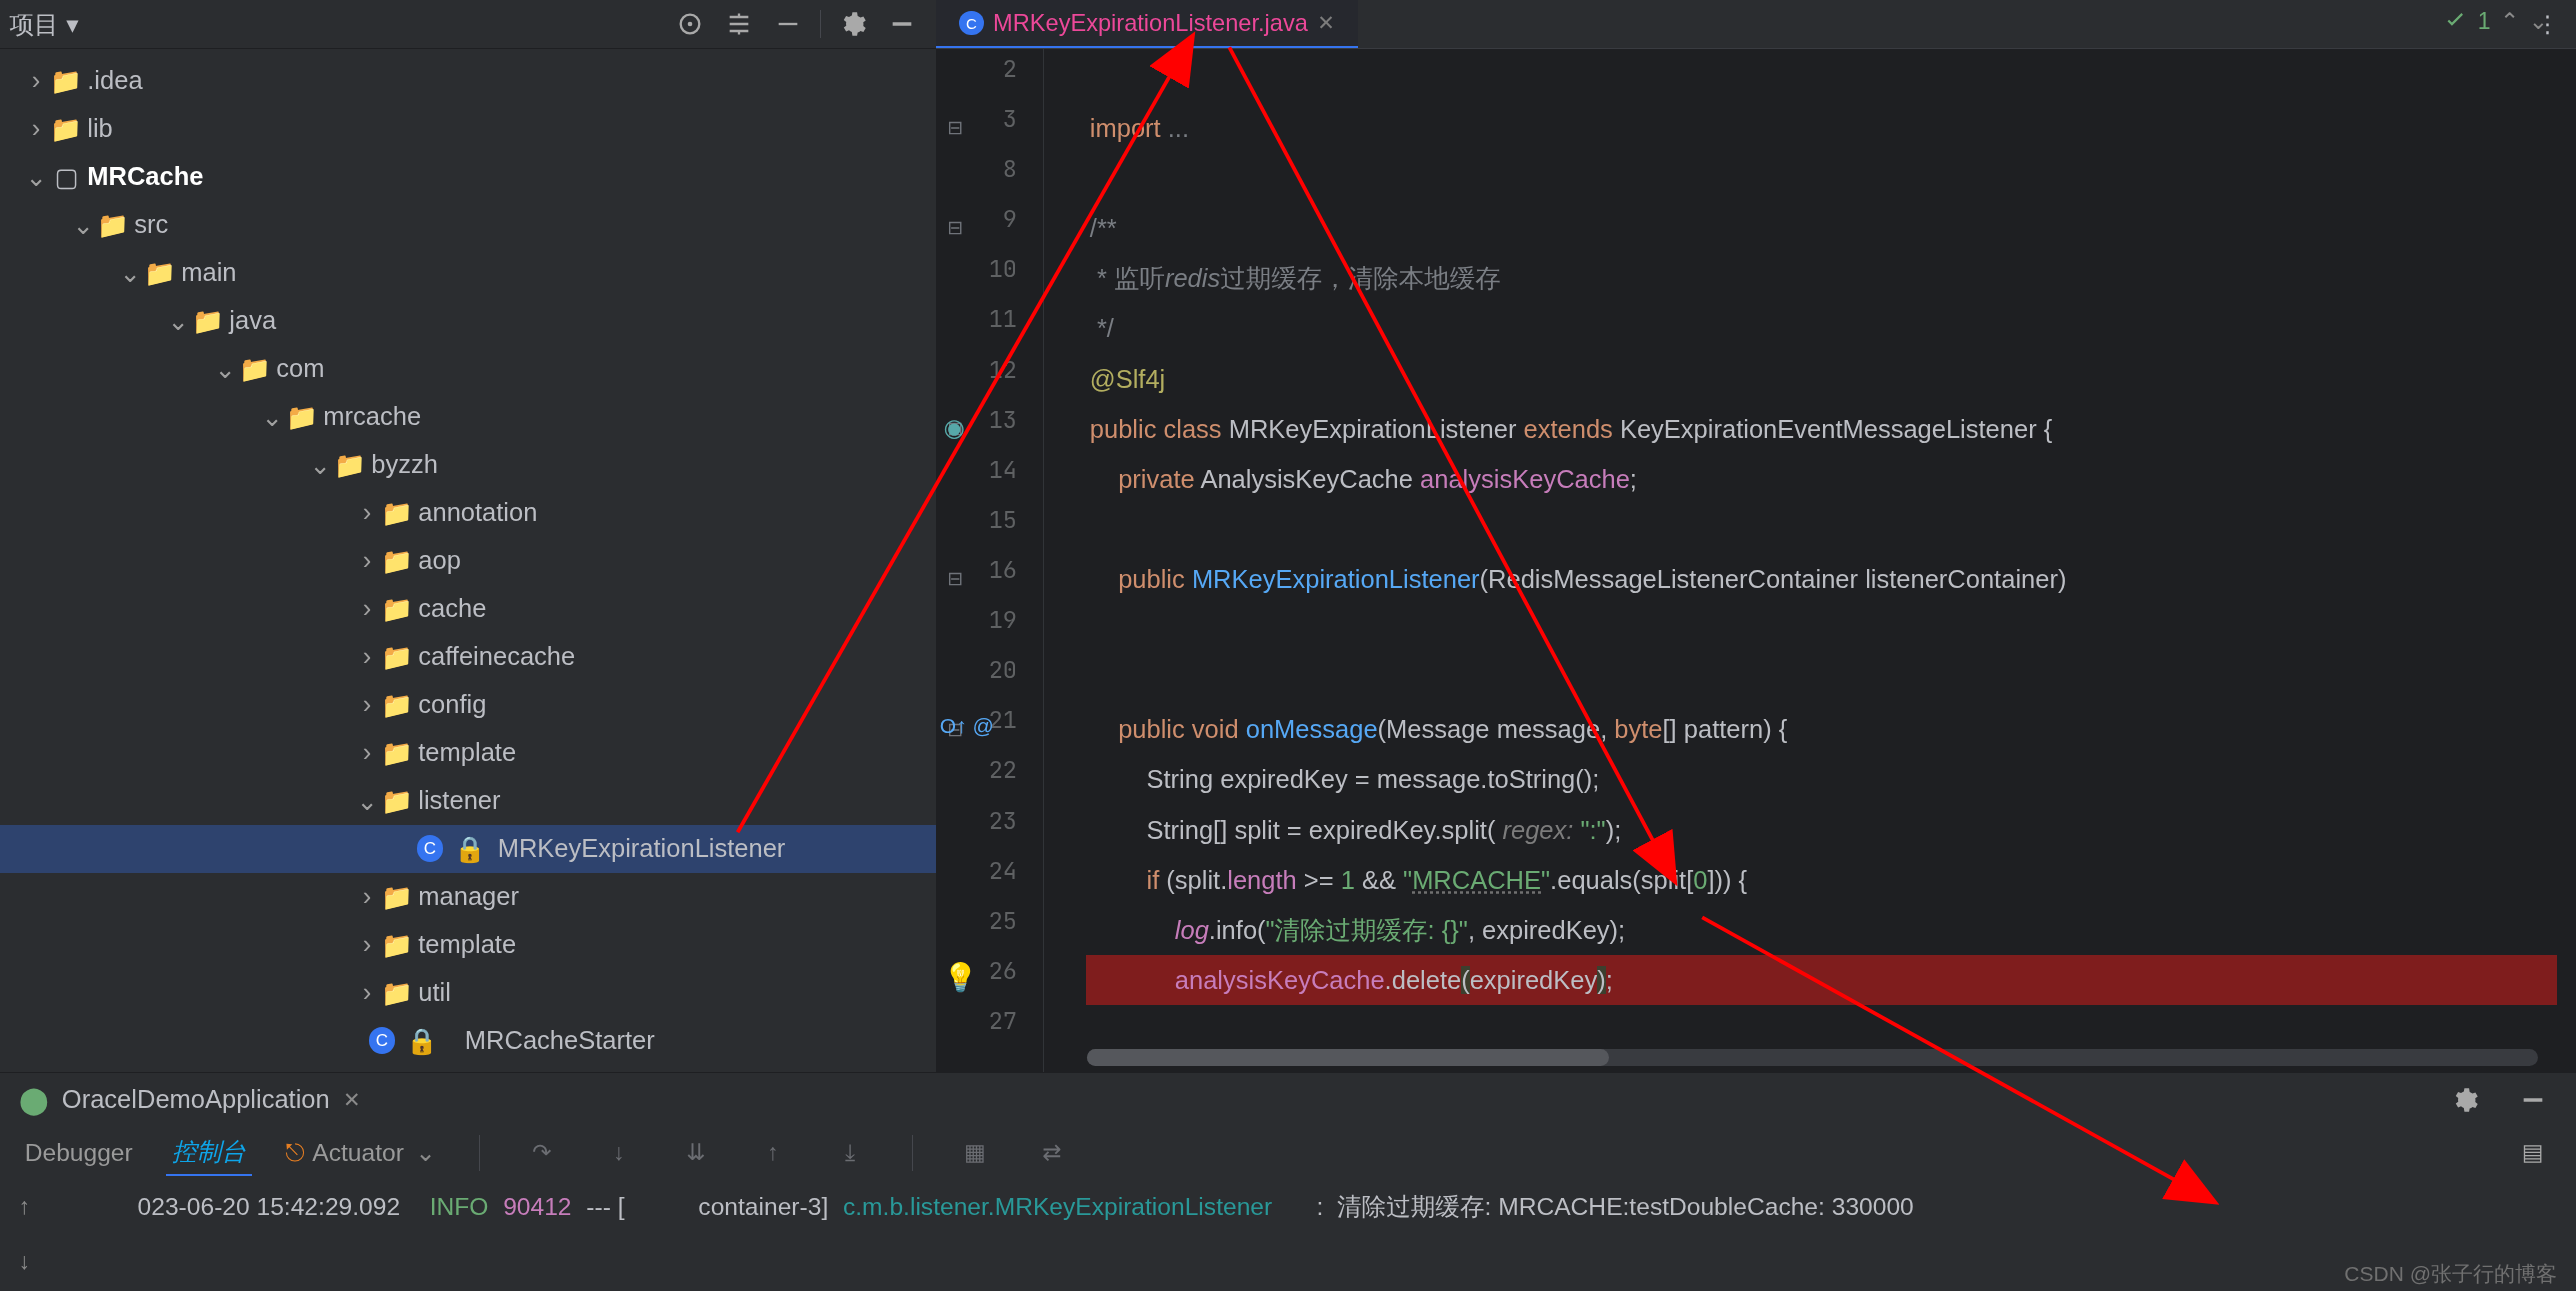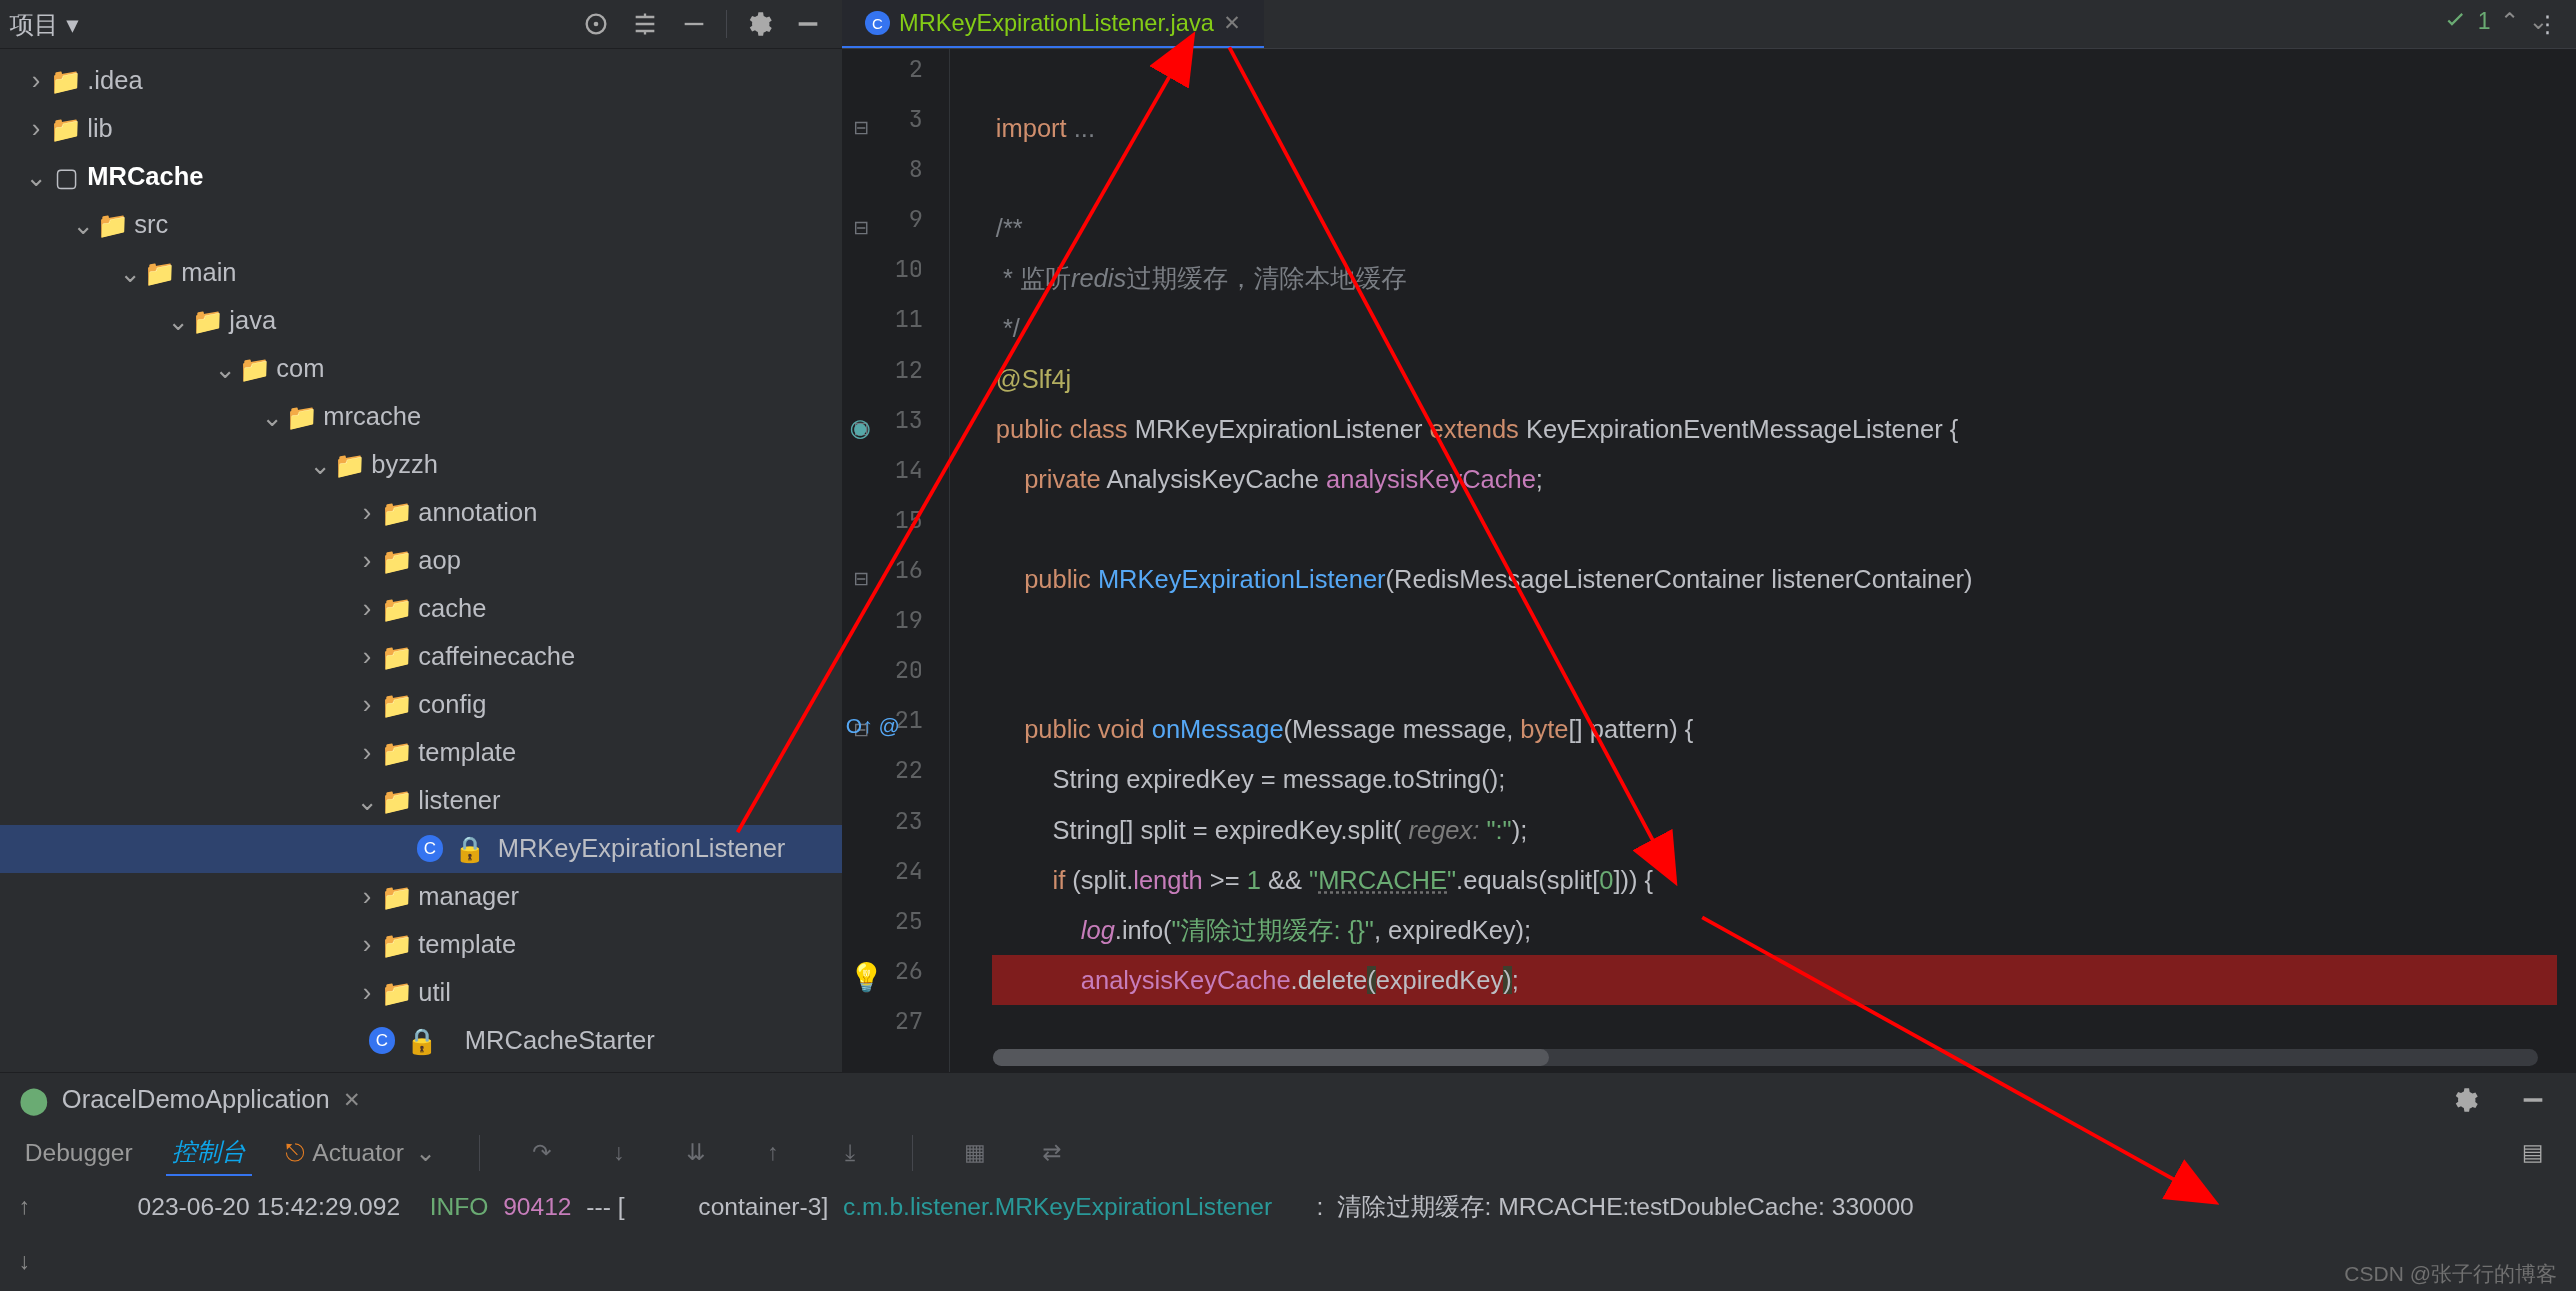--- a/index.html
+++ b/index.html
@@ -1,40 +1,40 @@
 <!DOCTYPE html>
 <html style="font-size:15px"><head>
 <meta charset="utf-8">
 <style>
   * { margin: 0; padding: 0; box-sizing: border-box; font-family: -apple-system, "Microsoft YaHei", "Segoe UI", sans-serif; }
   body { background: #2b2d30; color: #bcbec4; font-size: 23px; width: 2576px; height: 1292px; overflow: hidden; display: flex; flex-direction: column; position: relative; }
 
   
   .workspace { display: flex; height: 1072px; }
-  .sidebar { width: 842px; background: #2b2d30; display: flex; flex-direction: column; }
+  .sidebar { width: 936px; background: #2b2d30; display: flex; flex-direction: column; }
   .sidebar-header { display: flex; align-items: center; height: 49px; padding: 0 9.5px; border-bottom: 0.9px solid #1e1f22; }
   .sidebar-title { display: flex; align-items: center; gap: 7.6px; color: #bcbec4; font-size: 24.6px; }
   .spacer { flex: 1; }
   .icon-btn { width: 49px; height: 49px; display: flex; align-items: center; justify-content: center; color: #a9a9a9; }
   .icon-btn svg { width: 28px; height: 28px; }
   .tree { flex: 1; padding-top: 7.6px; overflow-y: auto; font-size: 25.5px; }
   .tree-row { display: flex; align-items: center; height: 48px; padding-right: 9.5px; gap: 7.6px; }
   .tree-row.selected { background: #2e436e; }
   .tw { display:inline-block; height:100%; }
   .caret { width: 19px; display:inline-flex; align-items:center; justify-content:center; color:#a0a0a0; }
   .fname { white-space: nowrap; }
   .bold { font-weight: 600; color:#fff; }
   .folder-icon, .class-icon { width:26.5px; height:26.5px; display:inline-flex; align-items:center; justify-content:center; }
 
   
   .editor { flex: 1; display: flex; flex-direction: column; background:#1e1f22; position:relative; }
   .tabbar { height: 49px; background:#2b2d30; display:flex; align-items:stretch; border-bottom:0.9px solid #393b40; }
   .tab { display:flex; align-items:center; gap:9.5px; padding: 0 23px; border-bottom: 2.8px solid #3574f0; background:#26282e; }
   .tab .class-icon { width:24.6px; height:24.6px; }
-  .tab span { font-size:23.6px; color:#84cc16; }
+  .tab span { font-size:23.6px; color:#ec4899; }
   .tab .close { color:#7c7c7c; font-size:21px; }
   .tabbar .overflow { margin-left:auto; width:57px; display:flex; align-items:center; justify-content:center; color:#bcbec4; }
   .gutter-and-code { flex:1; display:flex; overflow:hidden; position:relative; }
   .gutter { width: 108px; background:#1e1f22; border-right:0.9px solid #313438; }
   .markers { width: 42px; background:#1e1f22; }
   .code { flex:1; position:relative; font-family: "JetBrains Mono","Consolas",monospace; font-size:25.5px; line-height:50px; }
   .line { position:absolute; left:0; right:19px; display:flex; }
   .ln { position:absolute; width:104px; text-align:right; color:#5f6163; padding-right:23px; font-family:"JetBrains Mono",monospace; font-size:23.6px; }
   .txt { padding-left: 3.8px; white-space: pre; }
   .kw { color:#cf8e6d; }

